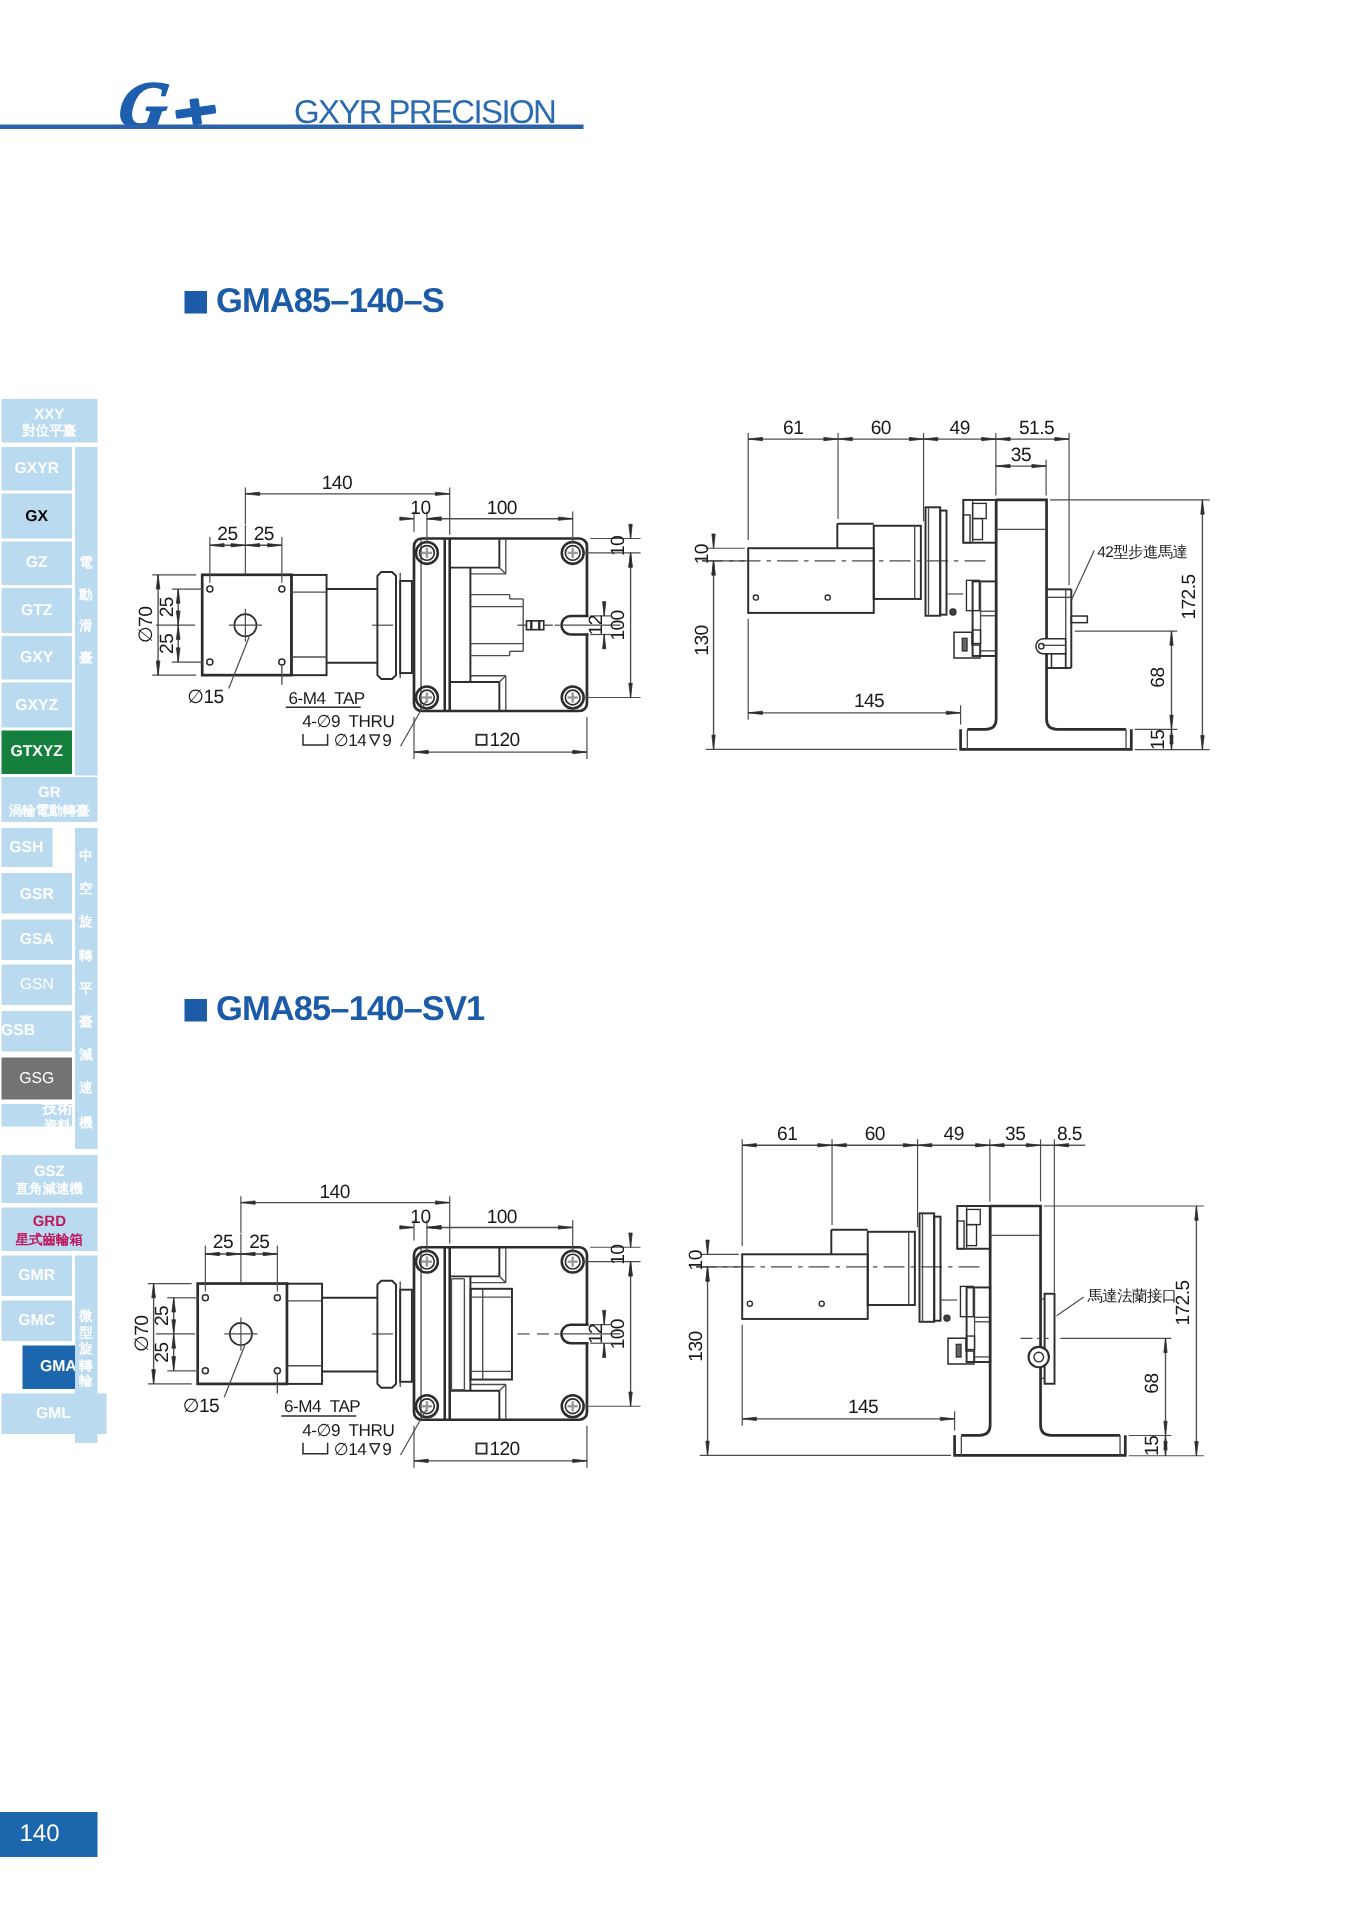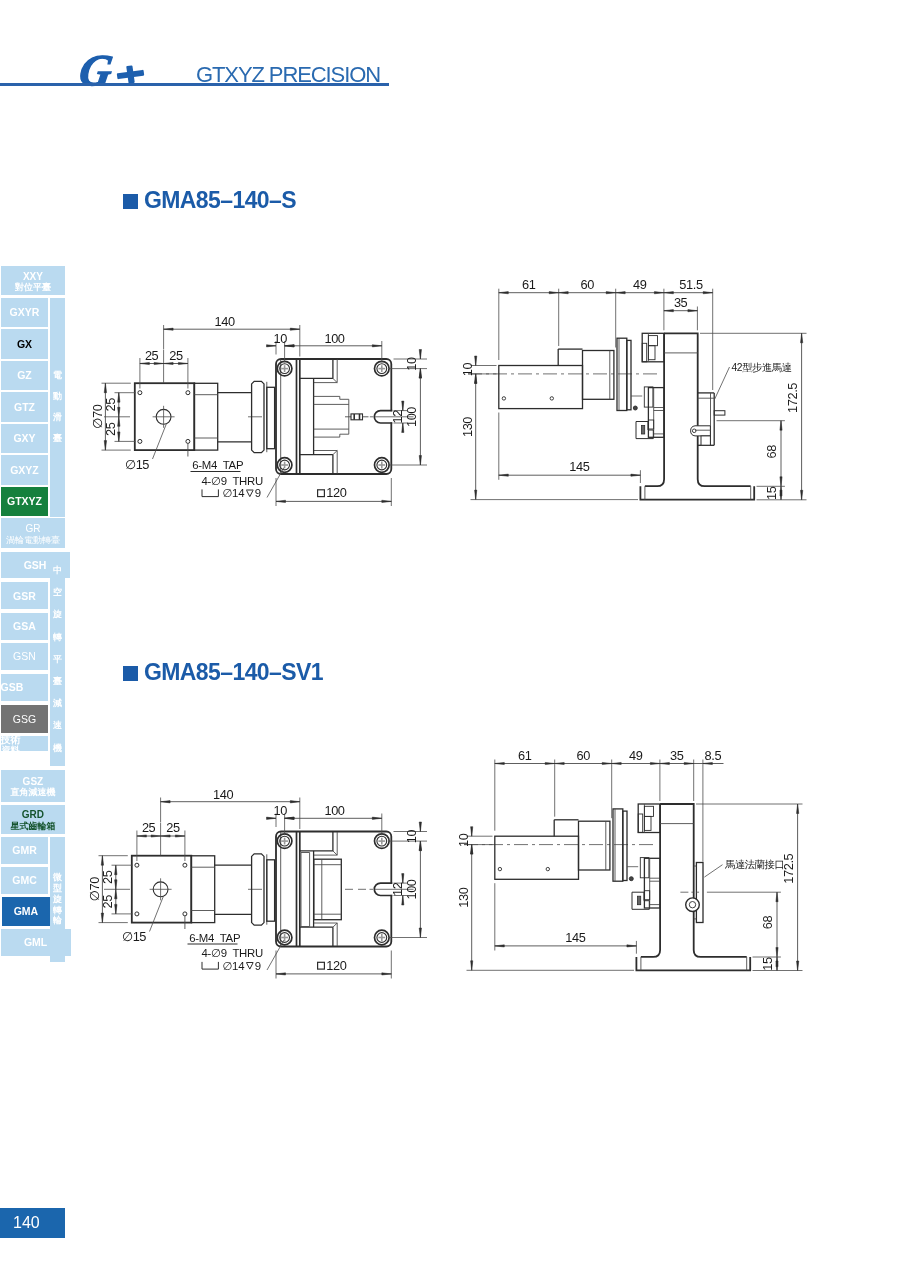--- a/index.html
+++ b/index.html
@@ -11,21 +11,21 @@
 <svg style="position:absolute;left:74px;top:45px" width="100" height="50" viewBox="0 0 100 50">
 <text x="10" y="40" font-family="Liberation Serif,serif" font-weight="bold" font-style="italic" font-size="44" fill="#1d5fae" stroke="#1d5fae" stroke-width="1.4" transform="skewX(-9)">G</text>
 <g transform="translate(56.5,29.5) rotate(-8)" fill="#1d5fae">
 <rect x="-13.5" y="-2.9" width="27" height="5.8" rx="1"></rect>
 <rect x="-3.1" y="-8.8" width="6.2" height="17.6" rx="1"></rect>
 </g>
 </svg>
 
 <div style="position:absolute;left:0;top:83.2px;width:389px;height:2.6px;background:#2a62ab"></div>
 
-<div style="position:absolute;left:196px;top:61.5px;color:#2a6ab0;font-size:22px;letter-spacing:-1.1px">GTXYZ PRECISION</div>
+<div style="position:absolute;left:196px;top:61.5px;color:#2a6ab0;font-size:22px;letter-spacing:-1.1px">GXYR PRECISION</div>
 
 <div style="position:absolute;left:0.6px;top:265.7px;width:64.6px;height:29.8px;background:#badaf0;color:#fff;font-weight:bold;display:flex;align-items:center;justify-content:center;text-align:center">
     <div style="line-height:1.15;padding-top:2px">
       <div style="font-size:10px">XXY</div>
       <div style="font-size:9px">對位平臺</div>
     </div>
   </div>
 <div style="position:absolute;left:0.6px;top:297.5px;width:47.8px;height:29.5px;background:#badaf0;color:#fff;font-weight:bold;display:flex;align-items:center;justify-content:center;text-align:center">
     <span style="font-size:10.5px">GXYR</span>
   </div>
@@ -40,69 +40,69 @@
   </div>
 <div style="position:absolute;left:0.6px;top:423.5px;width:47.8px;height:29.5px;background:#badaf0;color:#fff;font-weight:bold;display:flex;align-items:center;justify-content:center;text-align:center">
     <span style="font-size:10.5px">GXY</span>
   </div>
 <div style="position:absolute;left:0.6px;top:455.0px;width:47.8px;height:29.5px;background:#badaf0;color:#fff;font-weight:bold;display:flex;align-items:center;justify-content:center;text-align:center">
     <span style="font-size:10.5px">GXYZ</span>
   </div>
 <div style="position:absolute;left:0.6px;top:486.5px;width:47.8px;height:29.8px;background:#15803d;color:#fff;font-weight:bold;display:flex;align-items:center;justify-content:center;text-align:center">
     <span style="font-size:10.5px">GTXYZ</span>
   </div>
-<div style="position:absolute;left:0.6px;top:518.4px;width:64.6px;height:29.8px;background:#badaf0;color:#fff;font-weight:normal;display:flex;align-items:center;justify-content:center;text-align:center">
+<div style="position:absolute;left:0.6px;top:518.4px;width:64.6px;height:29.8px;background:#badaf0;color:#fff;font-weight:bold;display:flex;align-items:center;justify-content:center;text-align:center">
     <div style="line-height:1.15;padding-top:2px">
       <div style="font-size:10px">GR</div>
       <div style="font-size:9px">渦輪電動轉臺</div>
     </div>
   </div>
-<div style="position:absolute;left:0.6px;top:552.4px;width:69px;height:25.8px;background:#badaf0;color:#fff;font-weight:bold;display:flex;align-items:center;justify-content:center;text-align:center">
+<div style="position:absolute;left:0.6px;top:552.4px;width:34px;height:25.8px;background:#badaf0;color:#fff;font-weight:bold;display:flex;align-items:center;justify-content:center;text-align:center">
     <span style="font-size:10.5px">GSH</span>
   </div>
 <div style="position:absolute;left:0.6px;top:582.4px;width:47.8px;height:26.6px;background:#badaf0;color:#fff;font-weight:bold;display:flex;align-items:center;justify-content:center;text-align:center">
     <span style="font-size:10.5px">GSR</span>
   </div>
 <div style="position:absolute;left:0.6px;top:612.5px;width:47.8px;height:27.2px;background:#badaf0;color:#fff;font-weight:bold;display:flex;align-items:center;justify-content:center;text-align:center">
     <span style="font-size:10.5px">GSA</span>
   </div>
 <div style="position:absolute;left:0.6px;top:642.6px;width:47.8px;height:27.6px;background:#badaf0;color:#fff;font-weight:normal;display:flex;align-items:center;justify-content:center;text-align:center">
     <span style="font-size:10.5px">GSN</span>
   </div>
 <div style="position:absolute;left:0.6px;top:673.7px;width:47.8px;height:27.2px;background:#badaf0;color:#fff;font-weight:bold;display:flex;align-items:center;justify-content:flex-start;text-align:center">
     <span style="font-size:10.5px">GSB</span>
   </div>
 <div style="position:absolute;left:0.6px;top:705.2px;width:47.8px;height:27.6px;background:#737373;color:#fff;font-weight:normal;display:flex;align-items:center;justify-content:center;text-align:center">
     <span style="font-size:10.5px">GSG</span>
   </div>
-<div style="position:absolute;left:0.6px;top:736.3px;width:47.8px;height:15px;background:#badaf0;color:#fff;font-weight:bold;display:flex;align-items:center;justify-content:flex-start;text-align:center">
+<div style="position:absolute;left:0.6px;top:736.3px;width:47.8px;height:15px;background:#badaf0;color:#fff;font-weight:bold;display:flex;align-items:center;justify-content:flex-end;text-align:center">
     <div style="line-height:1.15;padding-top:2px">
       <div style="font-size:10px">技術</div>
       <div style="font-size:9px">資料</div>
     </div>
   </div>
 <div style="position:absolute;left:0.6px;top:769.9px;width:64.6px;height:31.9px;background:#badaf0;color:#fff;font-weight:bold;display:flex;align-items:center;justify-content:center;text-align:center">
     <div style="line-height:1.15;padding-top:2px">
       <div style="font-size:10px">GSZ</div>
       <div style="font-size:9px">直角減速機</div>
     </div>
   </div>
-<div style="position:absolute;left:0.6px;top:804.6px;width:64.6px;height:29.0px;background:#badaf0;color:#14532d;font-weight:bold;display:flex;align-items:center;justify-content:center;text-align:center">
+<div style="position:absolute;left:0.6px;top:804.6px;width:64.6px;height:29.0px;background:#badaf0;color:#be185d;font-weight:bold;display:flex;align-items:center;justify-content:center;text-align:center">
     <div style="line-height:1.15;padding-top:2px">
       <div style="font-size:10px">GRD</div>
       <div style="font-size:9px">星式齒輪箱</div>
     </div>
   </div>
 <div style="position:absolute;left:0.6px;top:837.1px;width:47.8px;height:26.6px;background:#badaf0;color:#fff;font-weight:bold;display:flex;align-items:center;justify-content:center;text-align:center">
     <span style="font-size:10.5px">GMR</span>
   </div>
 <div style="position:absolute;left:0.6px;top:867.2px;width:47.8px;height:26.6px;background:#badaf0;color:#fff;font-weight:bold;display:flex;align-items:center;justify-content:center;text-align:center">
     <span style="font-size:10.5px">GMC</span>
   </div>
-<div style="position:absolute;left:2px;top:897.3px;width:47.8px;height:28.3px;background:#1b66ad;color:#fff;font-weight:bold;display:flex;align-items:center;justify-content:center;text-align:center">
+<div style="position:absolute;left:15px;top:897.3px;width:47.8px;height:28.3px;background:#1b66ad;color:#fff;font-weight:bold;display:flex;align-items:center;justify-content:center;text-align:center">
     <span style="font-size:10.5px">GMA</span>
   </div>
 <div style="position:absolute;left:0.6px;top:929.2px;width:70px;height:26.5px;background:#badaf0;color:#fff;font-weight:bold;display:flex;align-items:center;justify-content:center;text-align:center">
     <span style="font-size:10.5px">GML</span>
   </div>
 <div style="position:absolute;left:49.6px;top:297.5px;width:15.6px;height:219.0px;background:#badaf0;color:#fff;font-weight:bold;font-size:9px">
     <div style="position:absolute;left:0;width:100%;top:71.4px;text-align:center">電</div>
     <div style="position:absolute;left:0;width:100%;top:92.5px;text-align:center">動</div>
     <div style="position:absolute;left:0;width:100%;top:113.6px;text-align:center">滑</div>
     <div style="position:absolute;left:0;width:100%;top:134.7px;text-align:center">臺</div>

